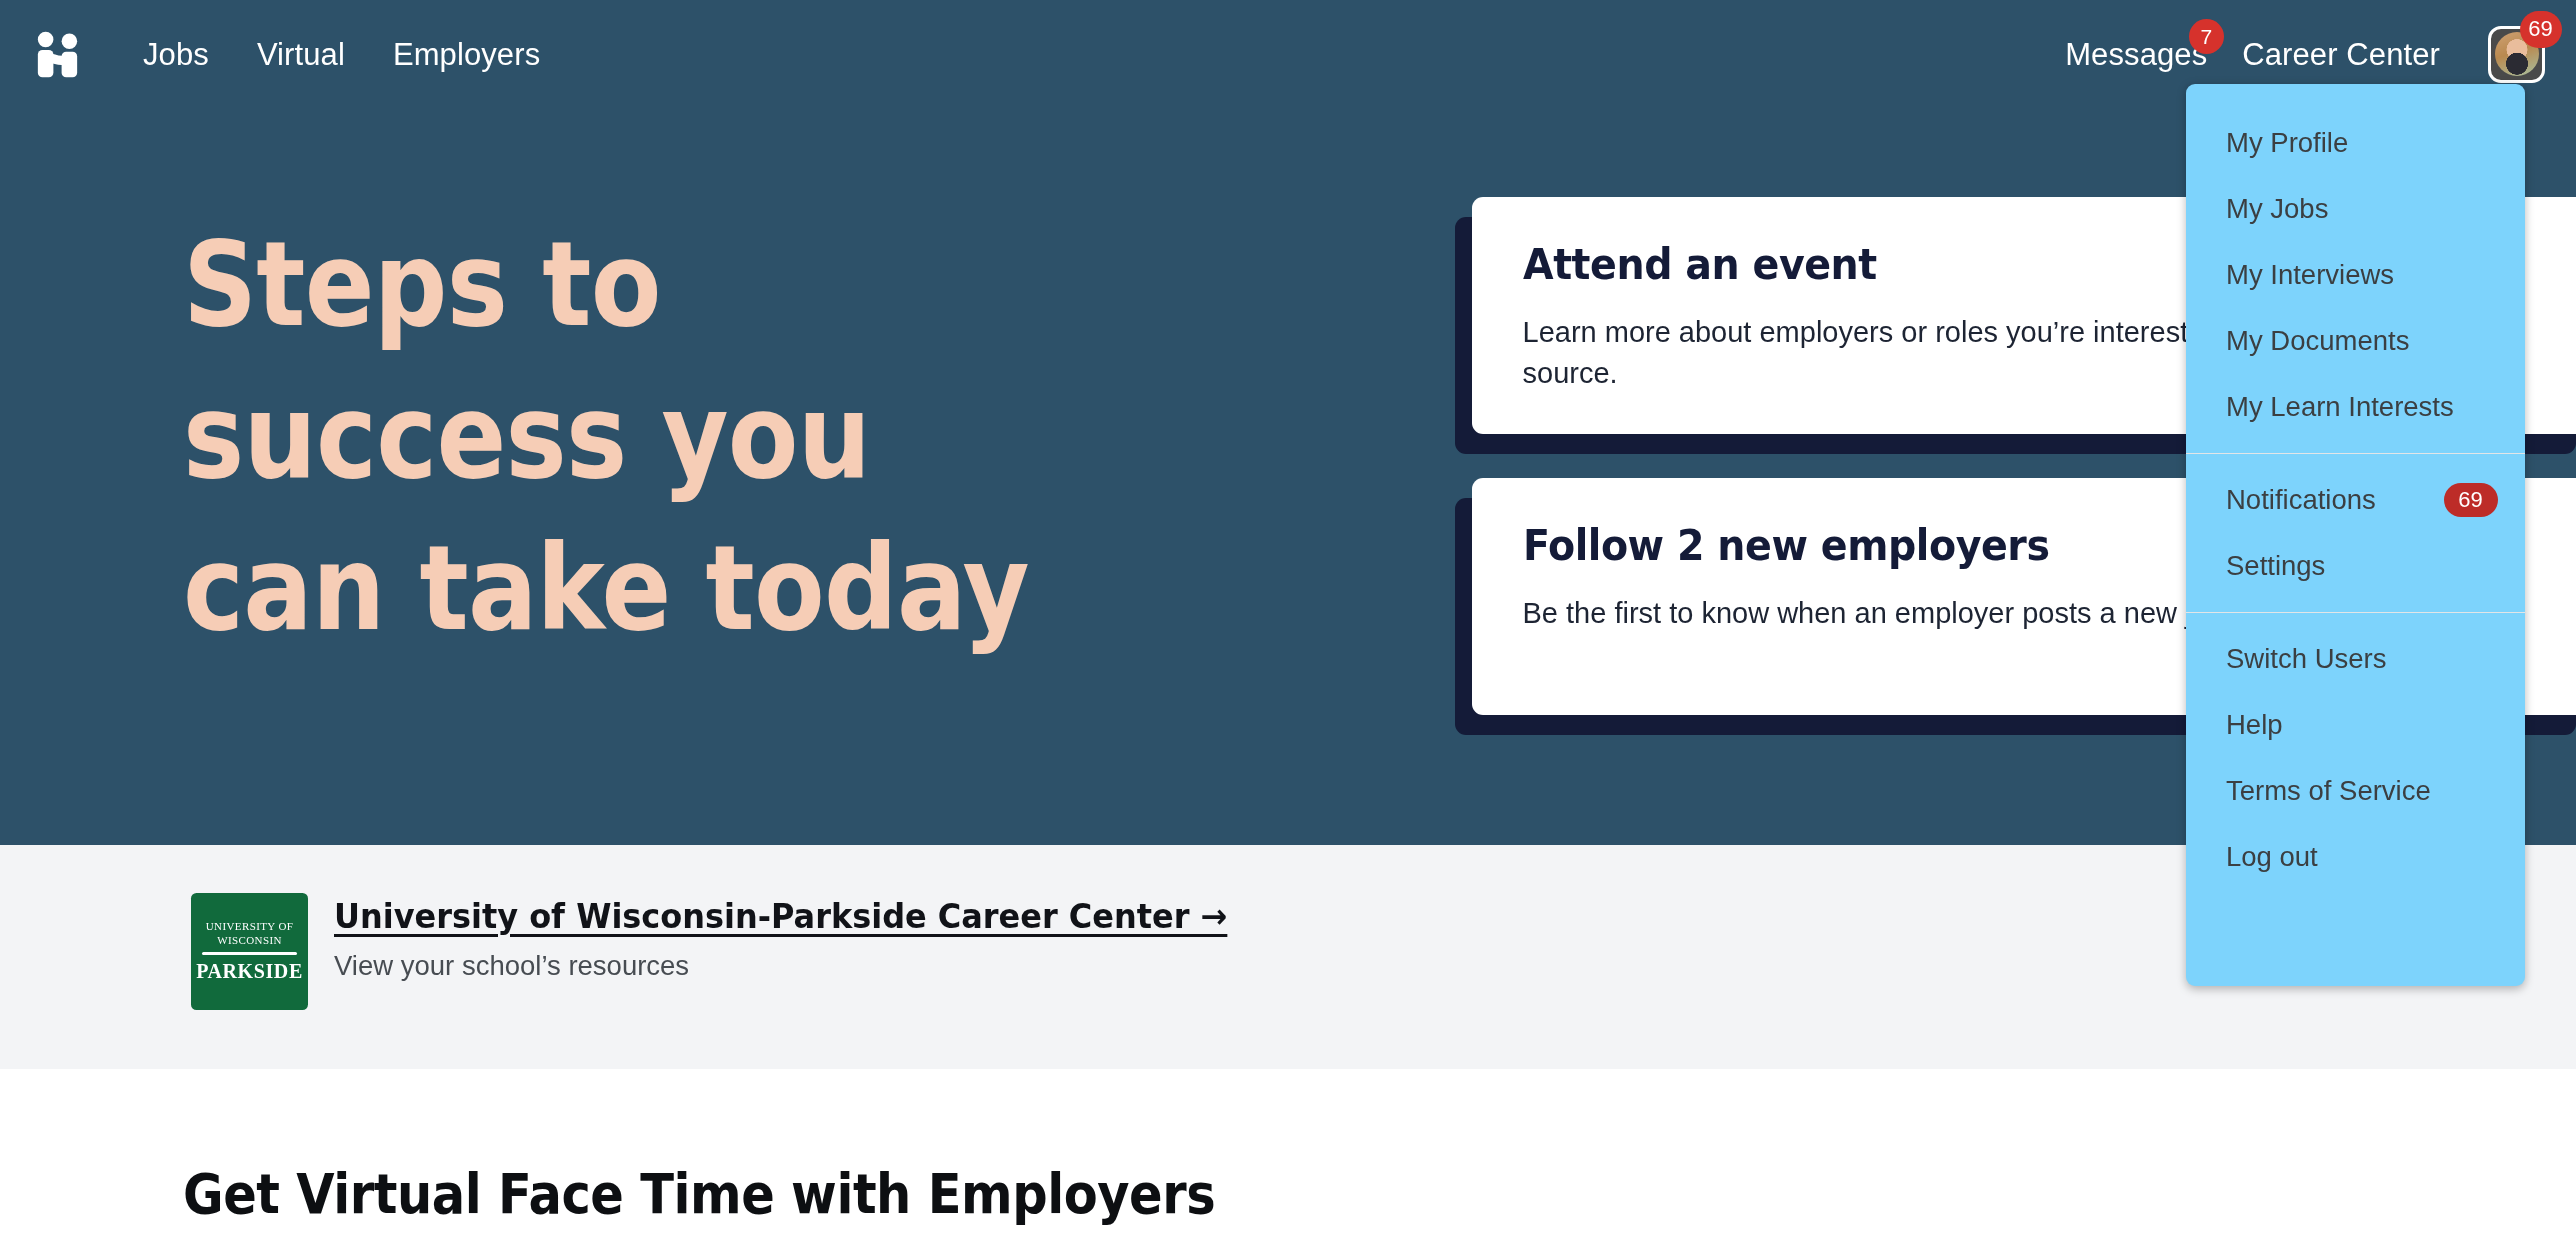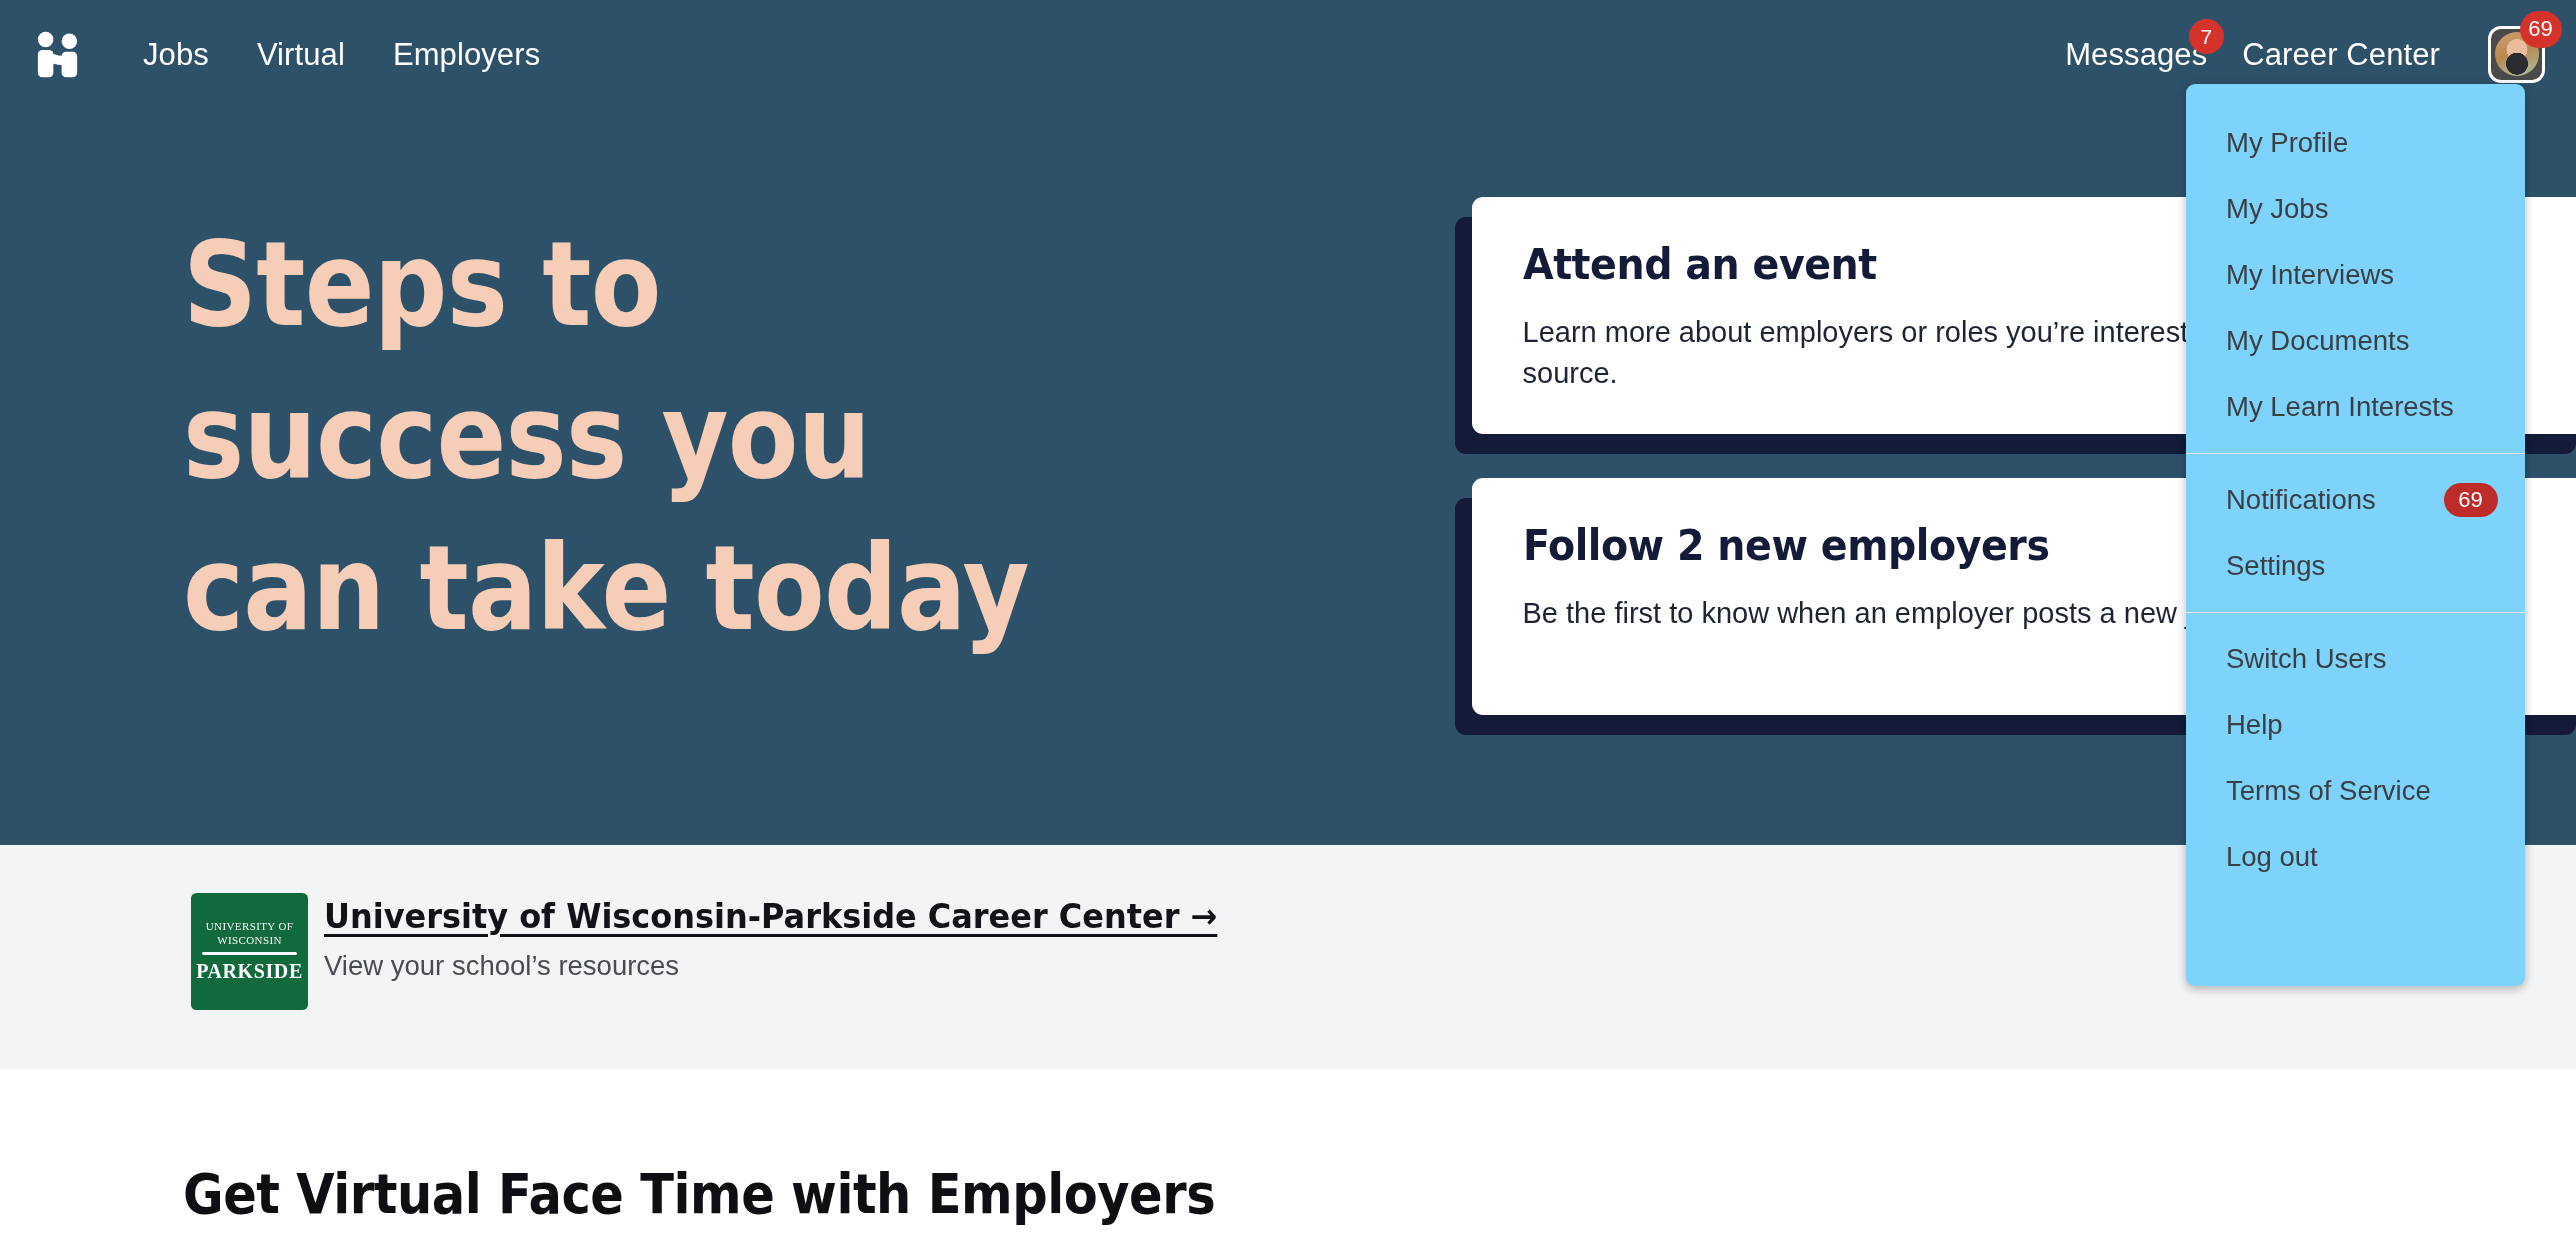--- a/index.html
+++ b/index.html
@@ -140,21 +140,21 @@
     position: absolute; left: 0; top: 845px;
     width: 2576px; height: 224px;
     background: #f3f4f6;
   }
   .banner-inner {
     display: flex; align-items: flex-start;
     padding: 48px 0 0 191px;
   }
   .school-logo {
     width: 117px; height: 117px; border-radius: 5.5px;
-    background: #116a3c; flex: 0 0 auto; margin-right: 16px;
+    background: #116a3c; flex: 0 0 auto; margin-right: 26px;
     display: flex; flex-direction: column; align-items: center;
     justify-content: center; color: #ffffff; overflow: hidden;
   }
   .sl-top {
     font-family: "Liberation Serif", serif; font-size: 11px;
     line-height: 1.25; text-align: center; letter-spacing: 0.4px;
   }
   .sl-rule {
     width: 95px; height: 2.8px; background: #ffffff;
     border-radius: 2.8px; margin: 4.6px 0 4.6px 0;

